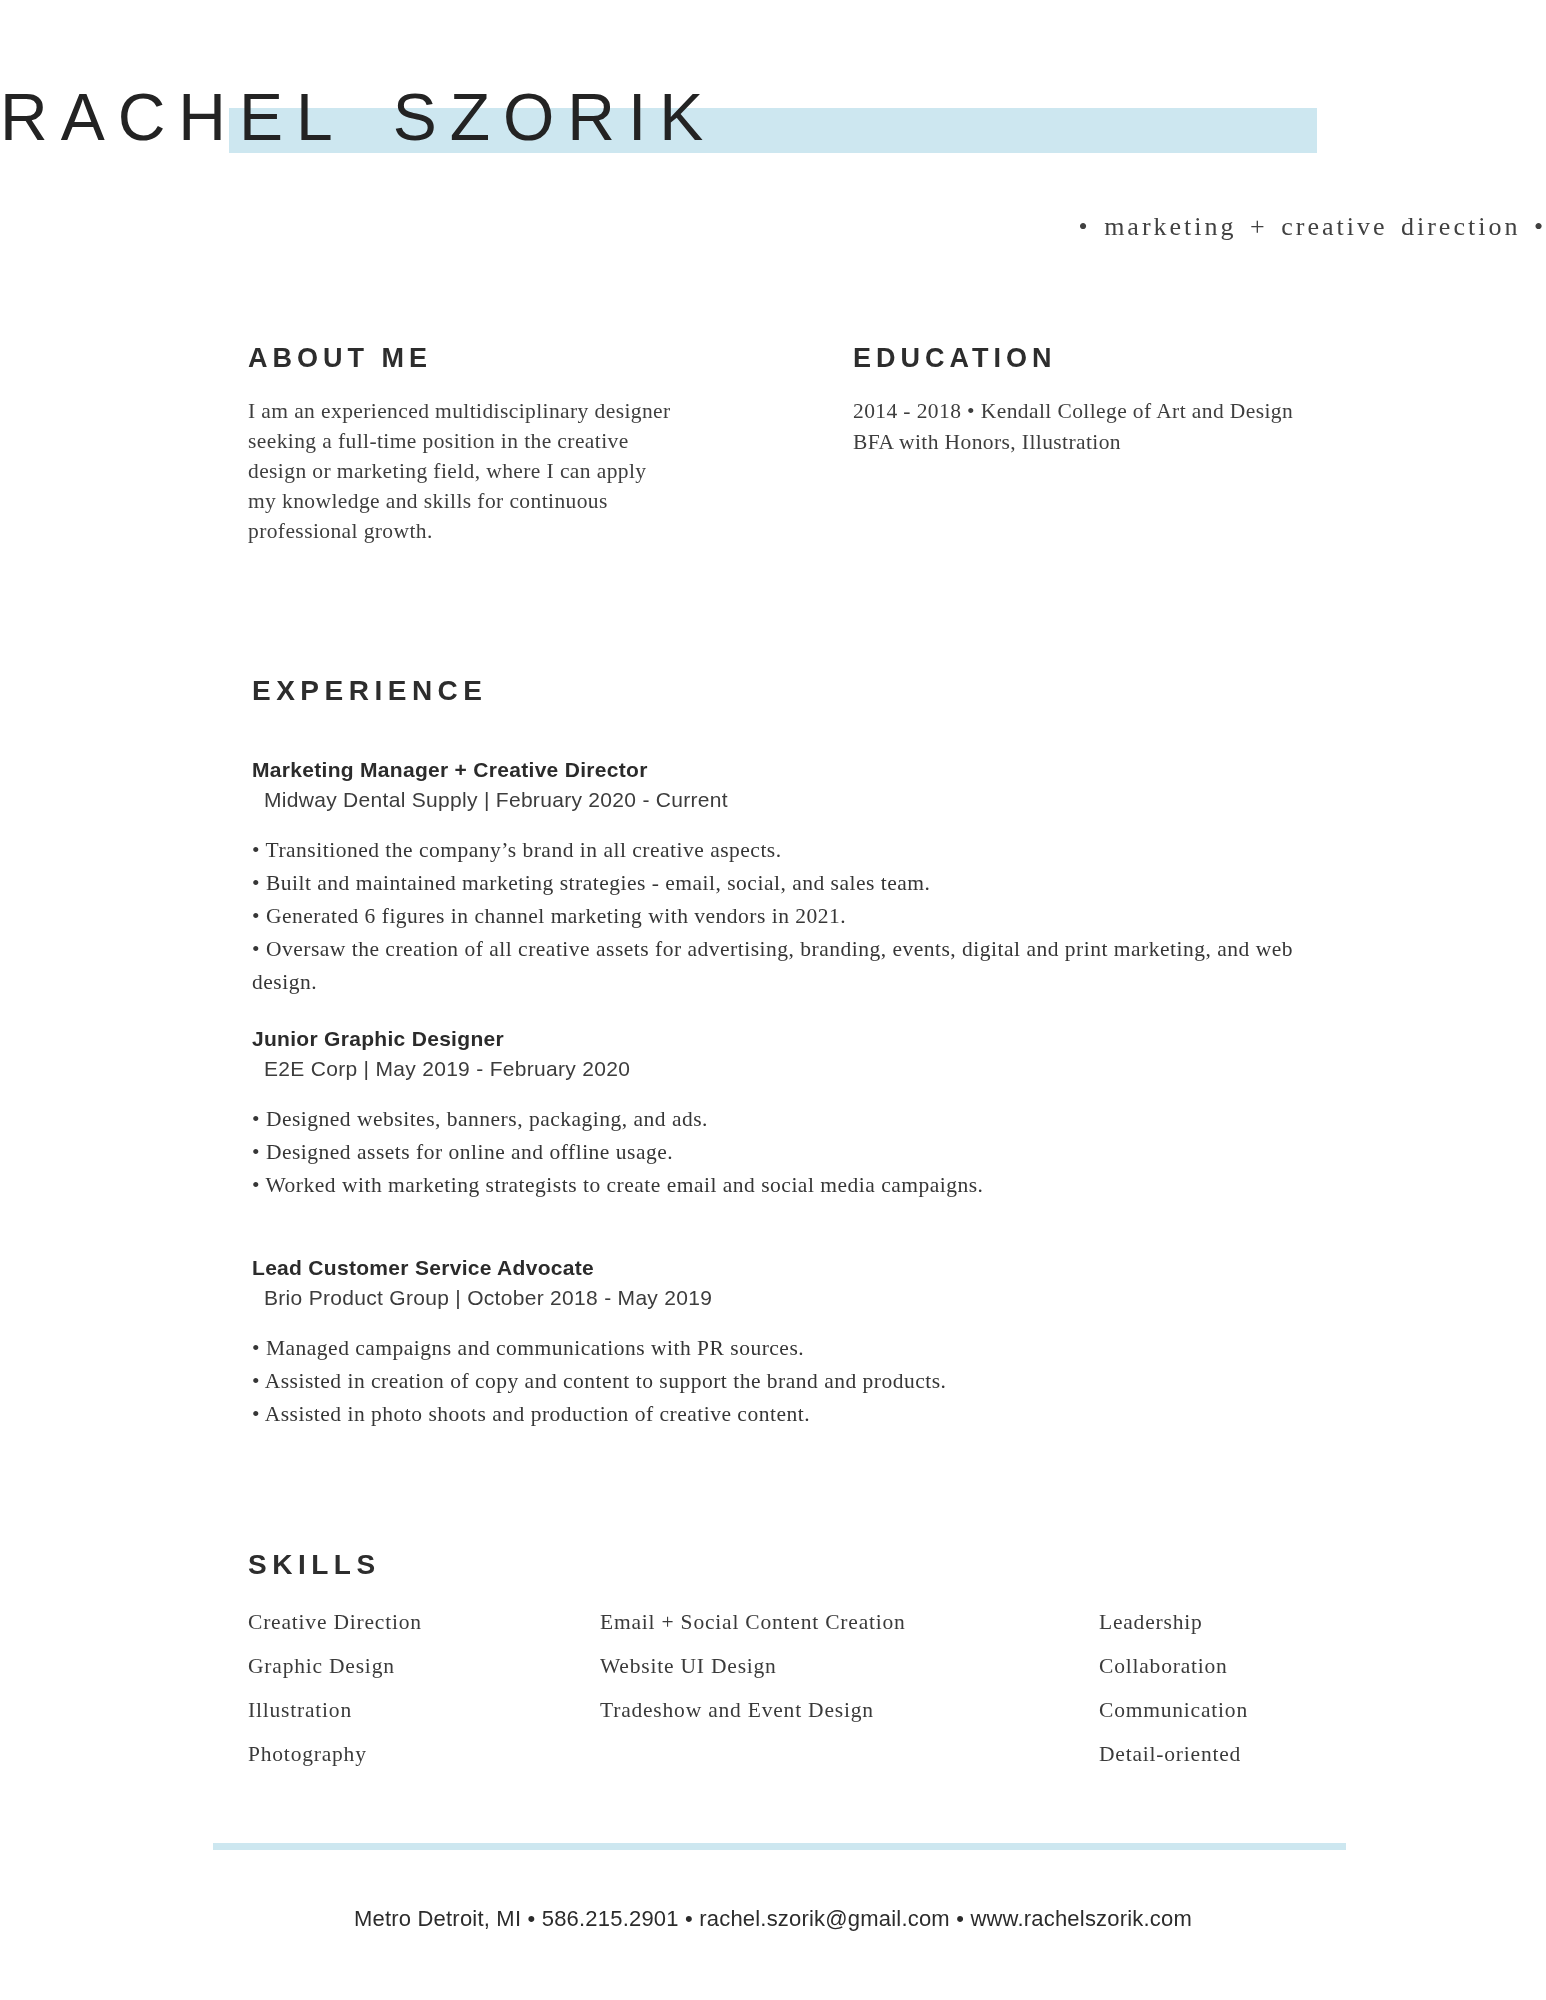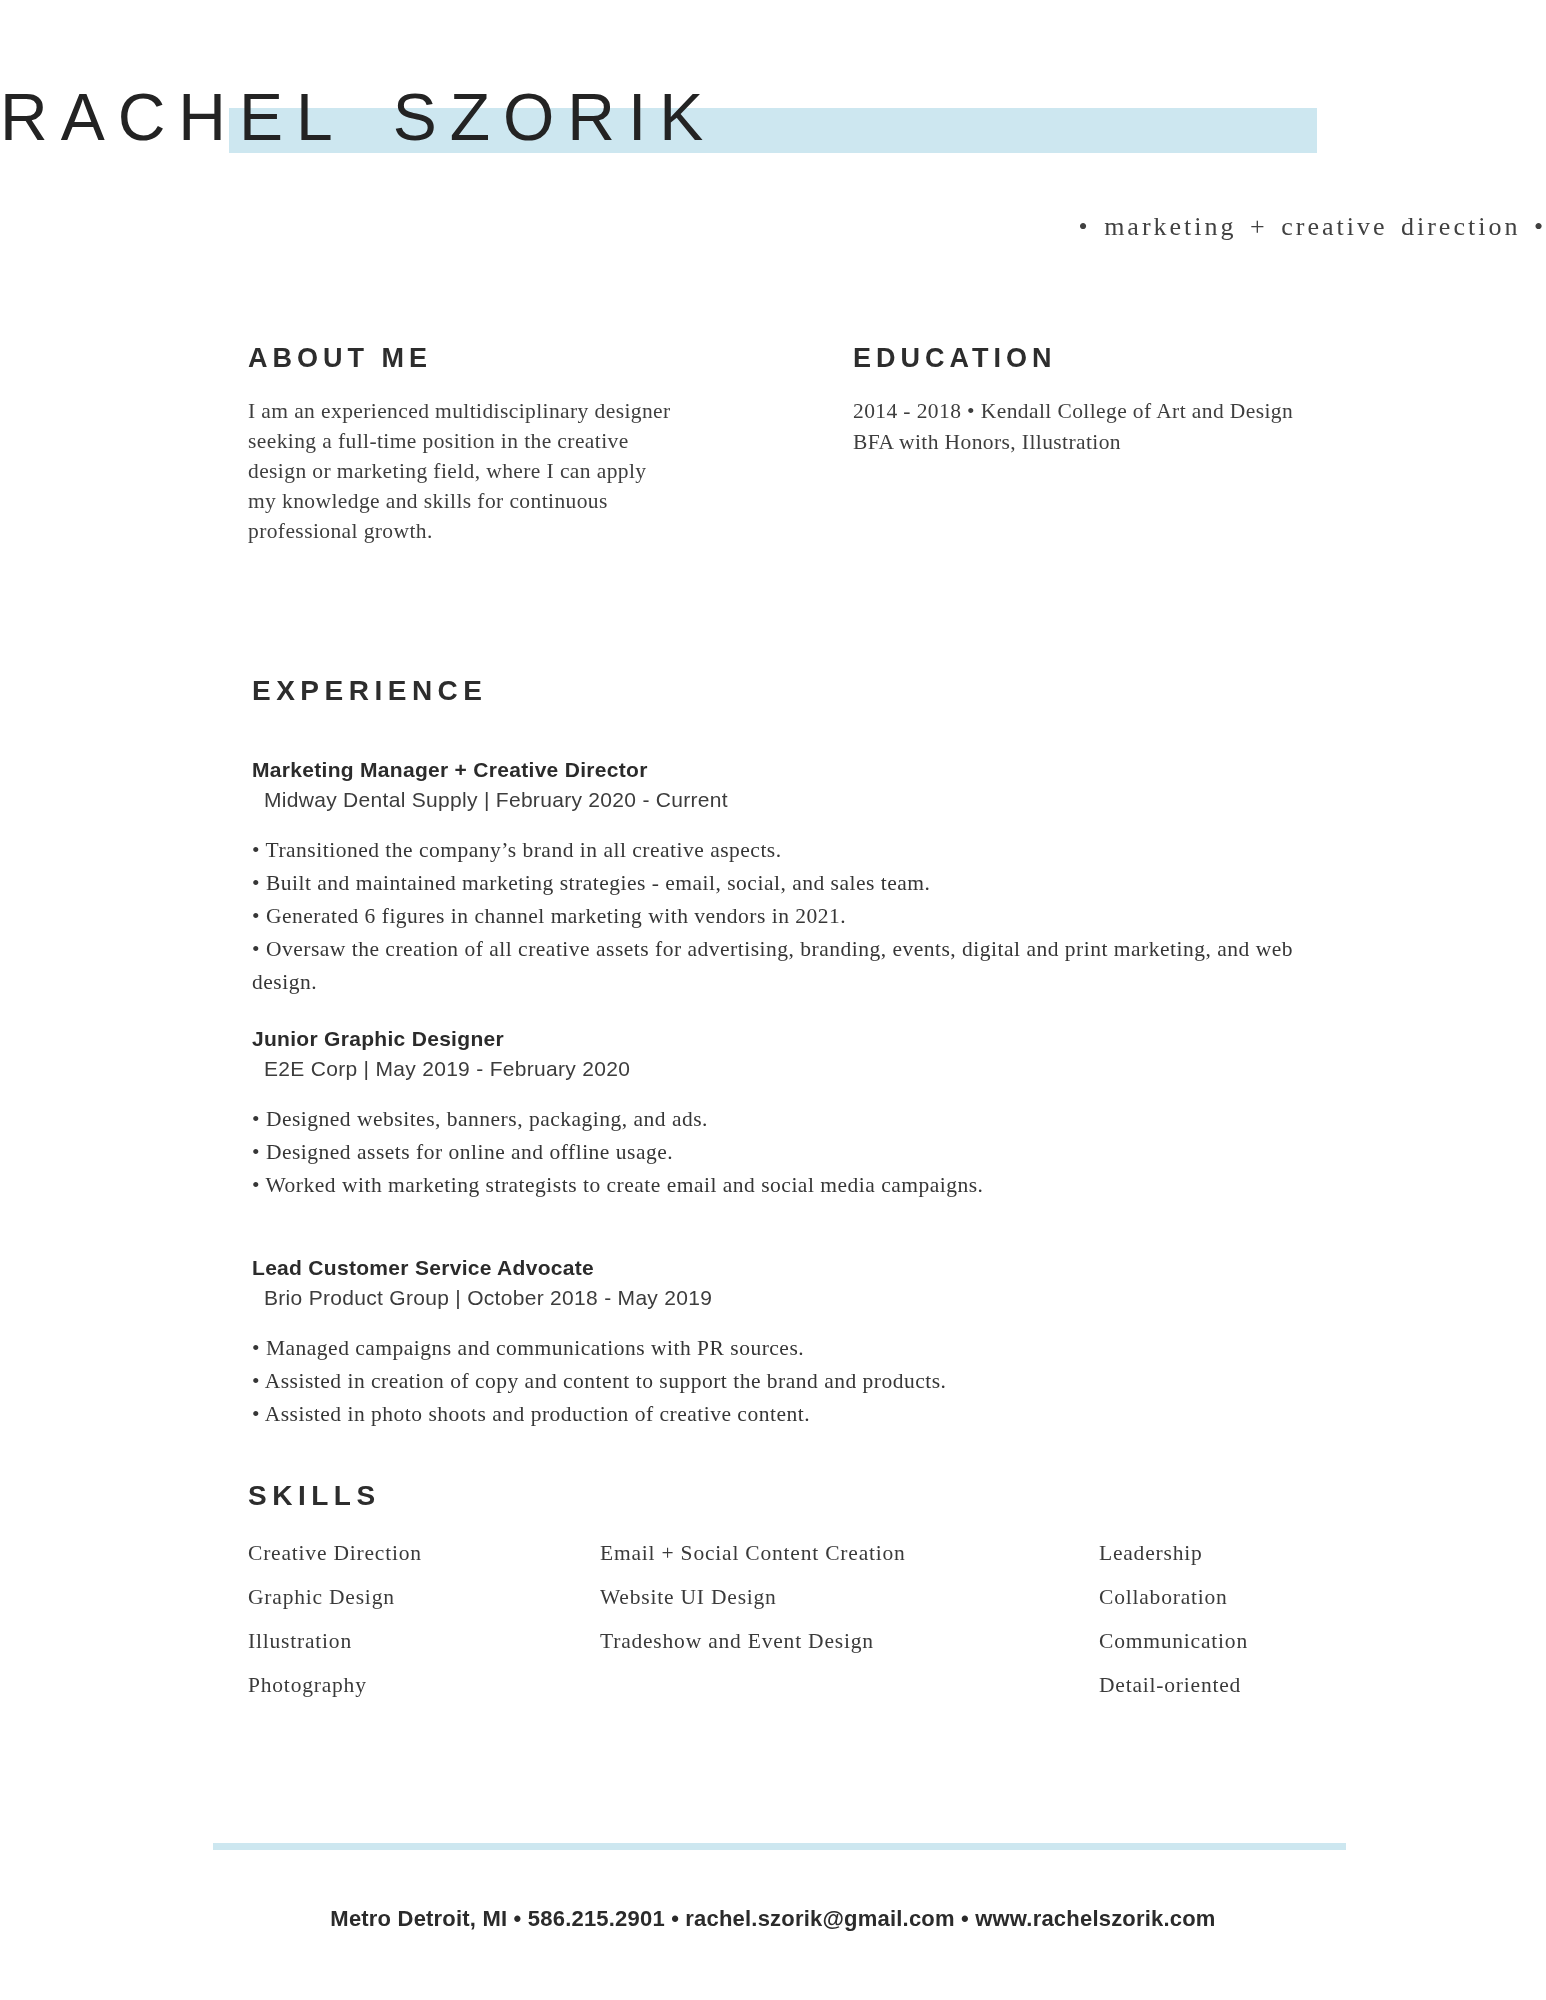--- a/index.html
+++ b/index.html
@@ -98,21 +98,21 @@
   .job-bullets p {
     margin: 0;
     font-family: "Liberation Serif", serif;
     font-size: 21.5px;
     letter-spacing: 0.5px;
     line-height: 33px;
     color: #363636;
   }
 
   
-  .section-skills { position: absolute; left: 248px; top: 1479px; width: 1150px; }
+  .section-skills { position: absolute; left: 248px; top: 1548px; width: 1150px; }
   .skills-grid { position: relative; margin-top: 18px; }
   .skills-col { position: absolute; top: 0; }
   .skills-col.c1 { left: 0; }
   .skills-col.c2 { left: 352px; }
   .skills-col.c3 { left: 851px; }
   .skills-col p {
     margin: 0;
     font-family: "Liberation Serif", serif;
     font-size: 21.5px;
     letter-spacing: 0.8px;
@@ -126,21 +126,21 @@
     position: absolute;
     left: 213px; top: 1843px;
     width: 1133px; height: 7px;
     background: #cde7f0;
   }
   .footer-contact {
     position: absolute;
     left: 0; right: 0; top: 1906px;
     text-align: center;
     font-family: "Liberation Sans", sans-serif;
-    font-weight: 700;
+    font-weight: 400;
     font-size: 22px;
     letter-spacing: 0.2px;
     color: #2b2b2b;
     white-space: nowrap;
   }
 </style>
 </head>
 <body>
 
 <div class="page">

